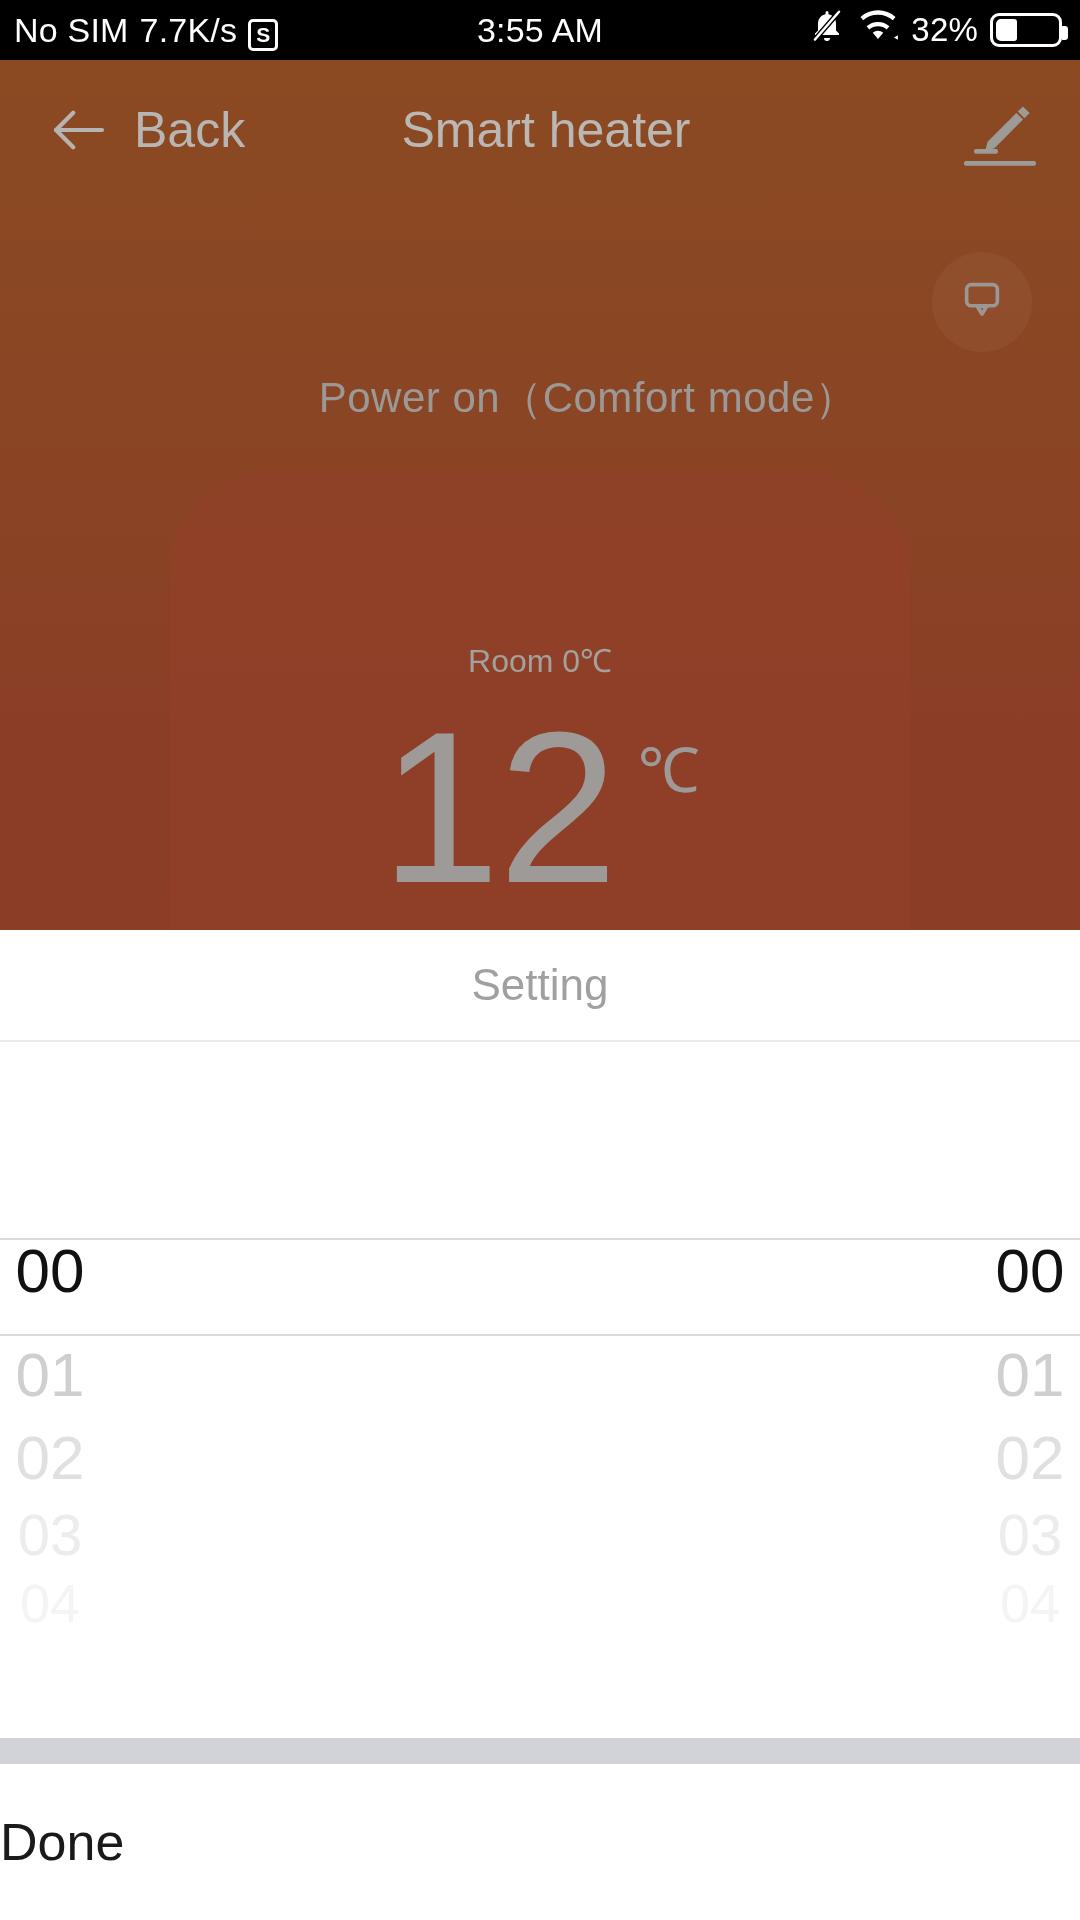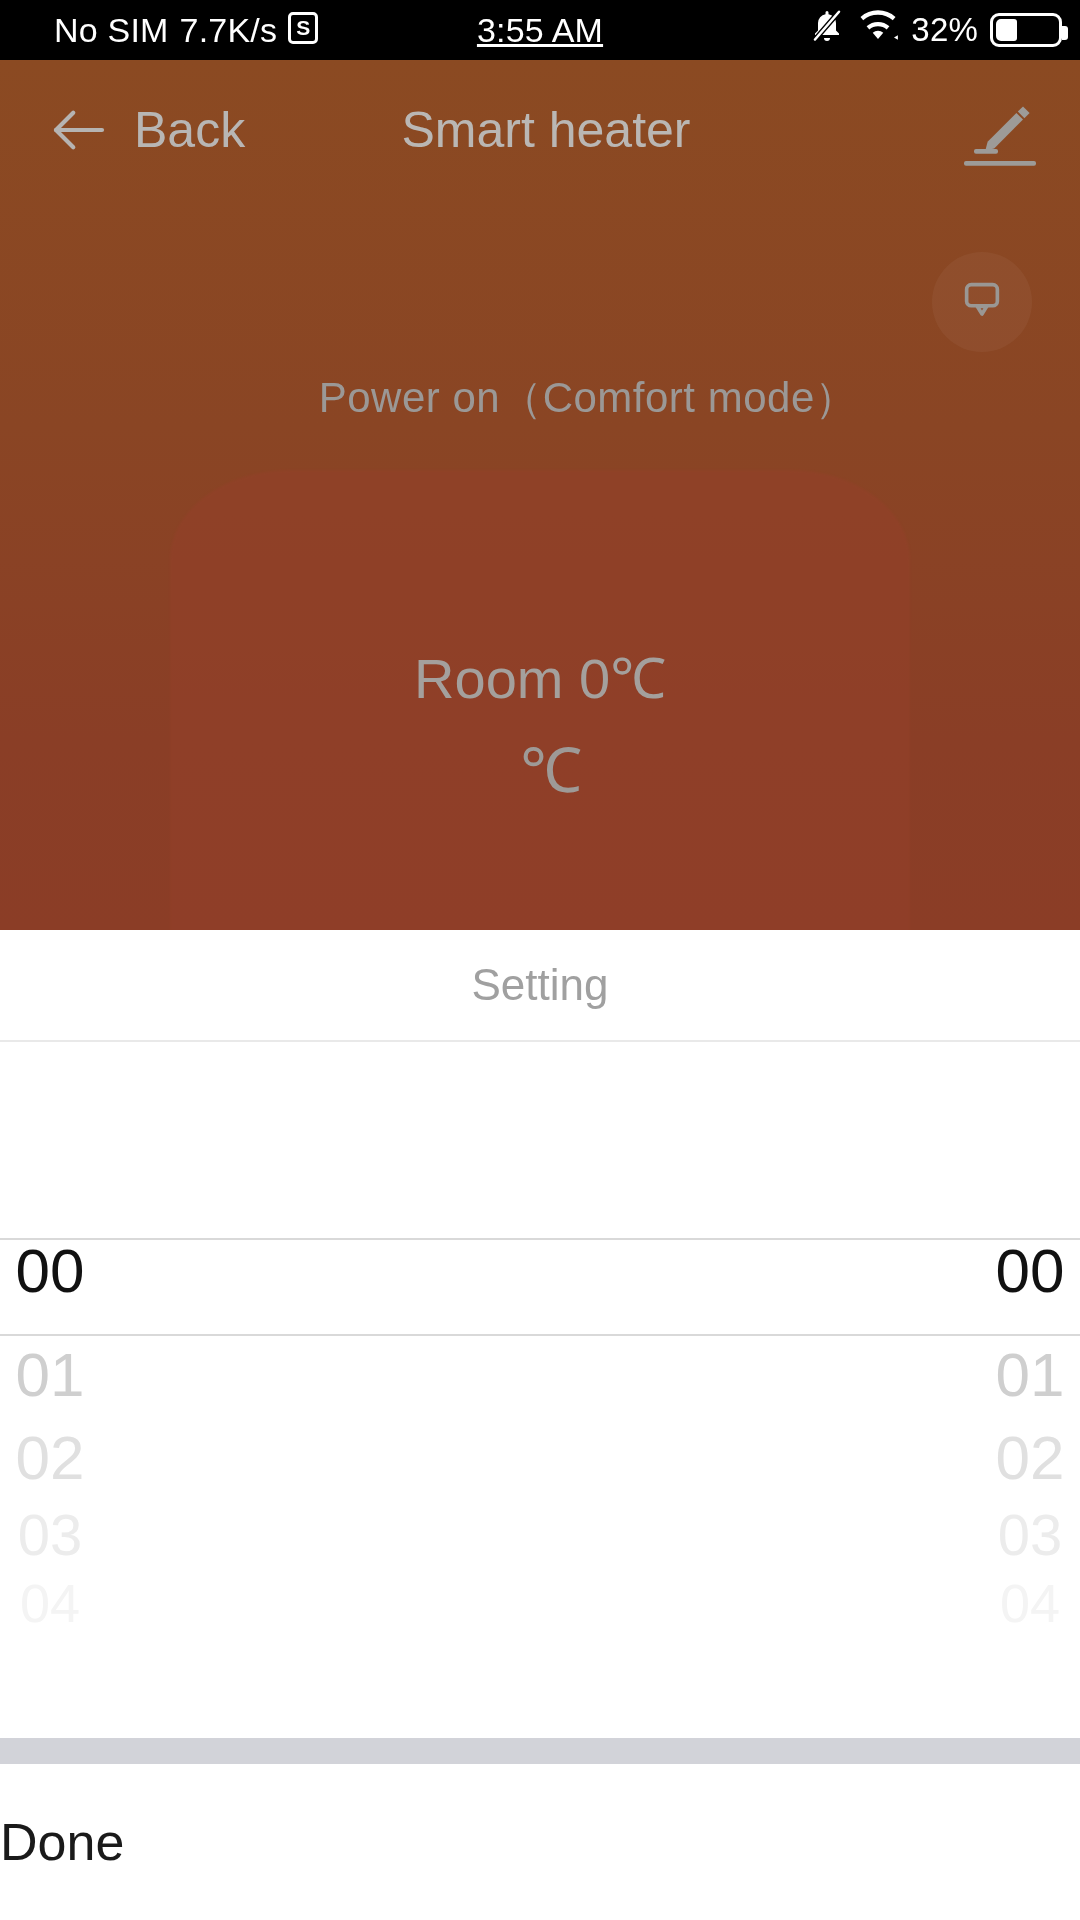--- a/index.html
+++ b/index.html
@@ -11,22 +11,22 @@
   }
   .screen { position:relative; width:1080px; height:1920px; overflow:hidden; background:#fff; }
 
   
   .statusbar{
     position:absolute; left:0; top:0; width:1080px; height:60px;
     background:#000; color:#fff;
     display:flex; align-items:center;
     font-size:34px; letter-spacing:0.2px;
   }
-  .sb-left{ position:absolute; left:14px; display:flex; align-items:flex-start; gap:11px;margin-left:40px; }
-  .sb-center{ position:absolute; left:0; width:1080px; text-align:center; font-size:34px;text-decoration:underline; }
+  .sb-left{ position:absolute; left:14px; display:flex; align-items:flex-end; gap:11px; }
+  .sb-center{ position:absolute; left:0; width:1080px; text-align:center; font-size:34px; }
   .sb-right{ position:absolute; right:18px; display:flex; align-items:center; gap:12px; }
   .sim-badge{
     display:inline-block; border:3px solid #fff; border-radius:5px;
     font-size:21px; line-height:26px; padding:0 5px; font-weight:700;
     position:relative; top:1px;
   }
   .ic{ display:inline-block; }
   .battery{
     width:72px; height:34px; border:3px solid #fff; border-radius:9px;
     position:relative; display:inline-block;
@@ -73,21 +73,21 @@
     position:absolute; left:0; top:310px; width:1080px; text-align:center;
     font-size:42px; color:#9b9896; letter-spacing:.5px;margin-left:48px;
   }
   .display-btn{
     position:absolute; right:48px; top:192px; width:100px; height:100px;
     border-radius:50%; background:rgba(255,255,255,.045);
     display:flex; align-items:center; justify-content:center;
   }
   .room-line{
     position:absolute; left:0; top:578px; width:1080px; text-align:center;
-    font-size:56px; color:#a4a09d;
+    font-size:32px; color:#a4a09d;
   }
   .big-temp{
     position:absolute; left:0; top:640px; width:1080px;
     display:flex; align-items:flex-start; justify-content:center;
     color:#9e9a97;
   }
   .big-temp .num{ font-size:215px; line-height:215px; font-weight:300; letter-spacing:-2px; }
   .big-temp .unit{ font-size:62px; line-height:62px; margin-left:22px; margin-top:40px; font-weight:300; }
 
   
@@ -205,20 +205,21 @@
           <rect x="5" y="4.5" width="16" height="11" rx="2.4"></rect>
           <path d="M10.5 15.8h5l-2.5 4z"></path>
         </svg>
       </span>
     </div>
 
     <div class="status-line">Power on（Comfort mode）</div>
     <div class="room-line">Room 0℃</div>
 
     <div class="big-temp">
+      <span class="num">12</span>
       <span class="unit">℃</span>
     </div>
   </div>
 
   <div class="sheet">
     <div class="sheet-title">Setting</div>
 
     <div class="picker">
       <div class="sel-line-top"></div>
       <div class="sel-line-bot"></div>

